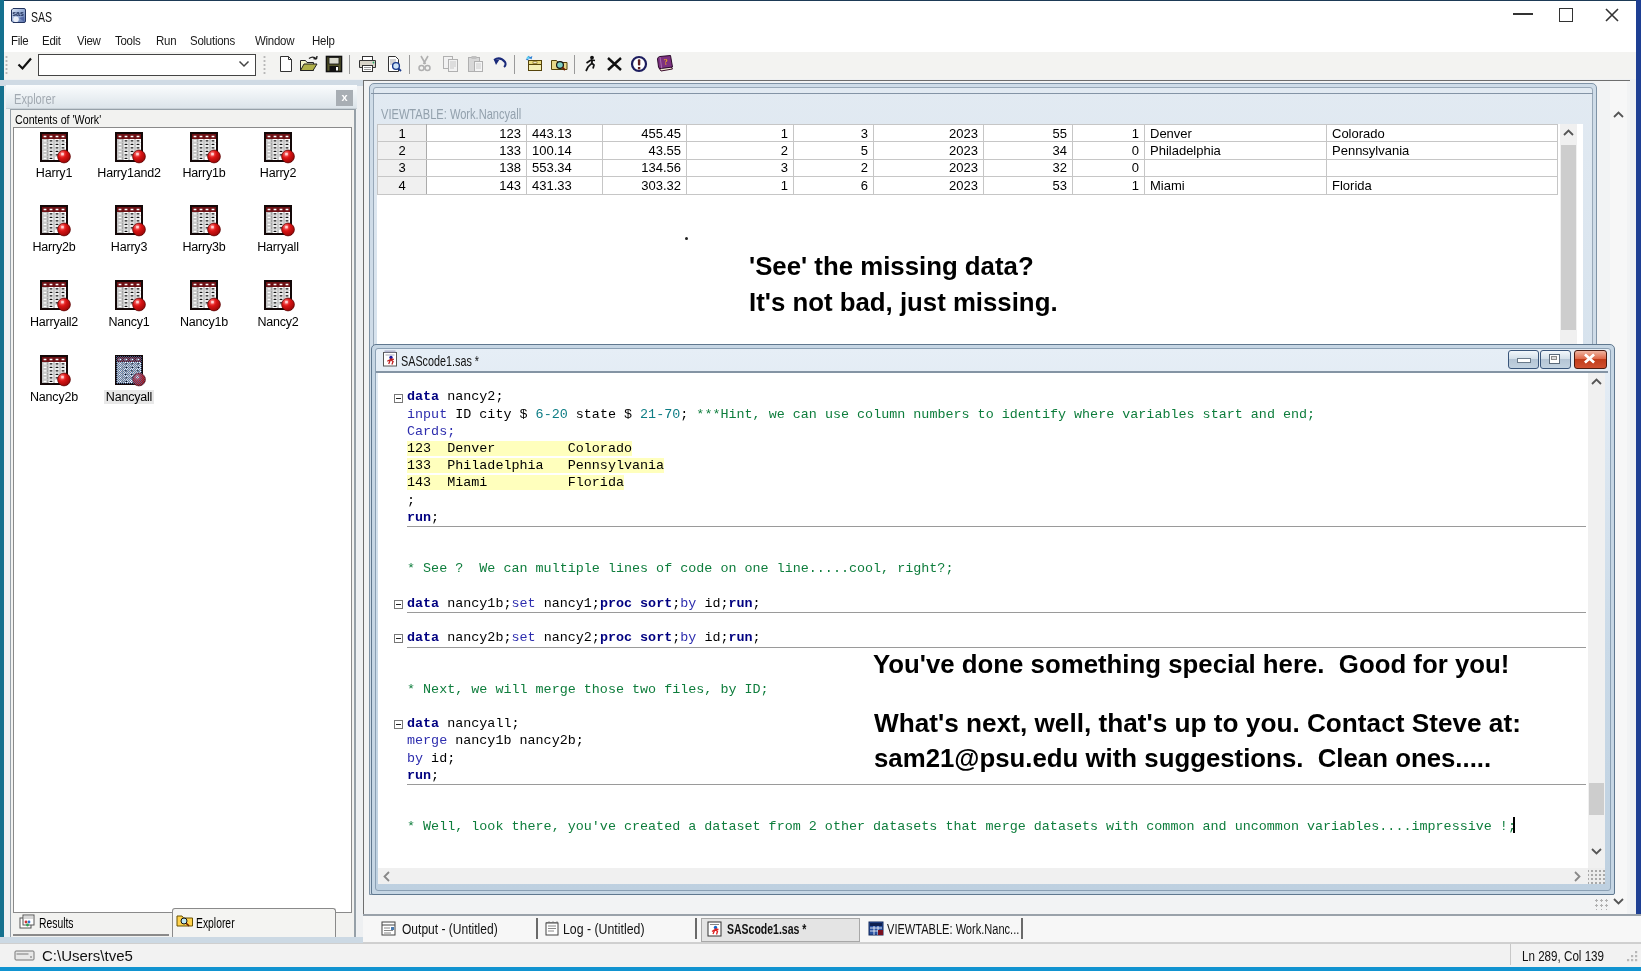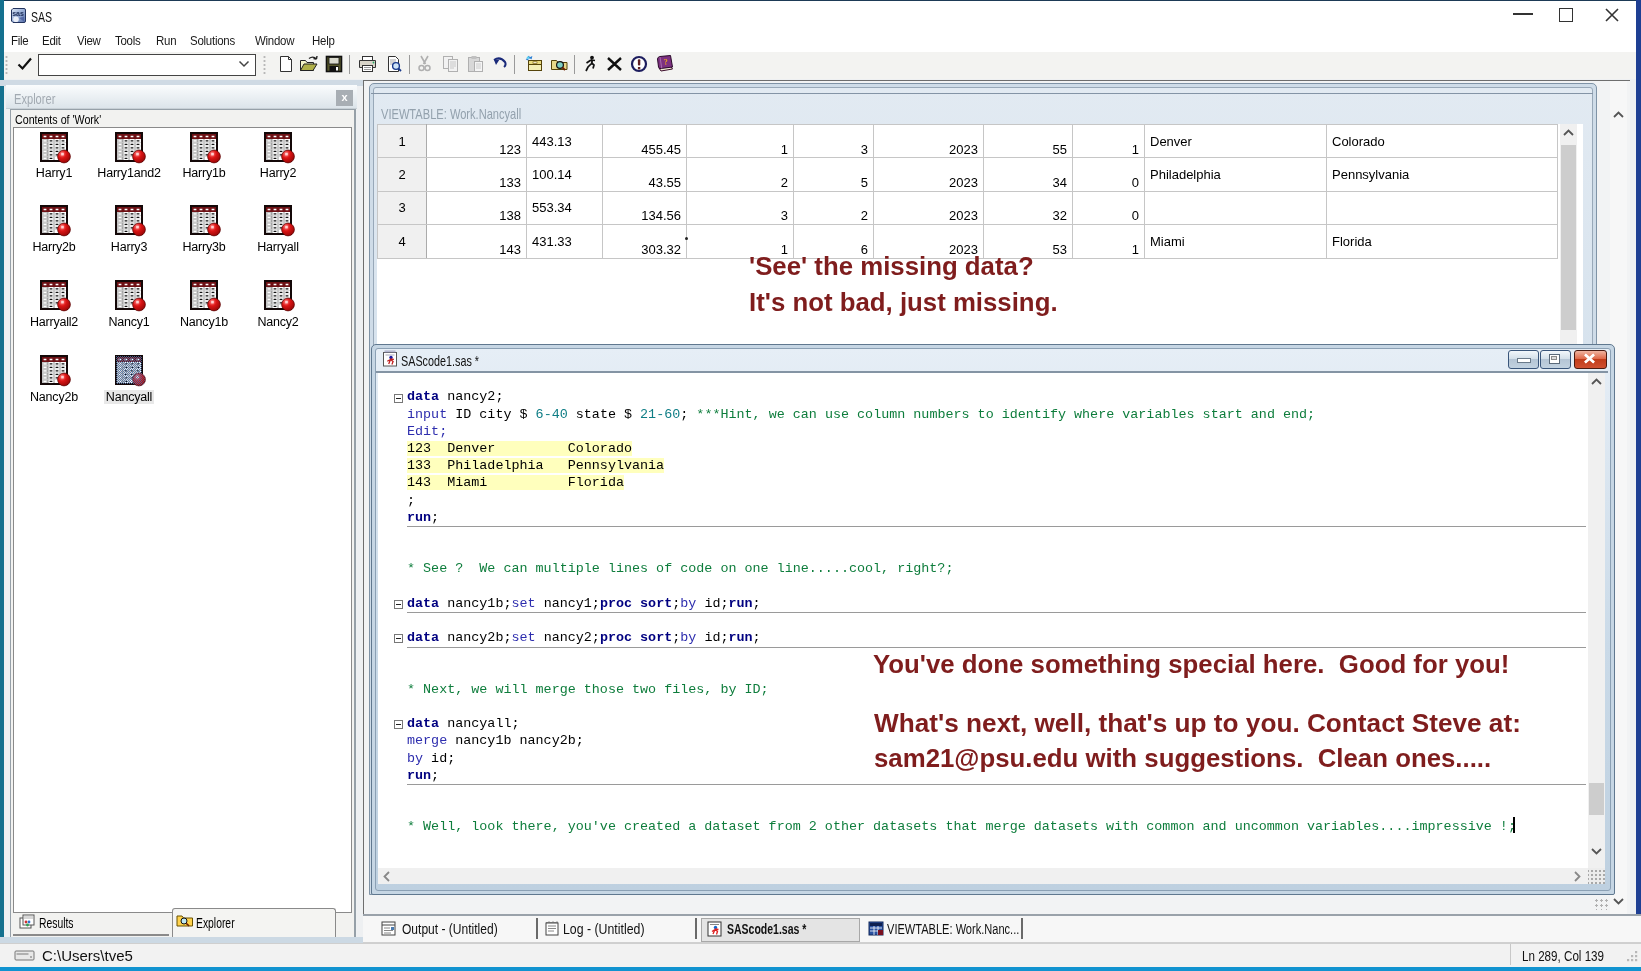--- a/index.html
+++ b/index.html
@@ -4,21 +4,21 @@
 <style>
 html,body{margin:0;padding:0;}
 body{width:1641px;height:971px;position:relative;overflow:hidden;background:#f0f0ee;font-family:"Liberation Sans",sans-serif;}
 .abs{position:absolute;}
 .mono{font-family:"Liberation Mono",monospace;font-size:13.4px;line-height:17.2px;white-space:pre;color:#000;}
 .kw{color:#000080;font-weight:bold;}
 .st{color:#2d2dae;}
 .num{color:#0e7d85;}
 .cm{color:#0e7d3c;margin-top:23px;}
 .yl{background:#ffffbd;}
-.ann{font-weight:bold;color:#7f1d1d;font-family:"Liberation Sans",sans-serif;}
+.ann{font-weight:bold;color:#000000;font-family:"Liberation Sans",sans-serif;}
 </style>
 </head>
 <body>
 
 <div class="abs" id="titlebar" style="left:0;top:0;width:1641px;height:30px;background:#ffffff;border-top:1.5px solid #1d3a56;"></div>
 <div class="abs" id="menubar" style="left:0;top:30px;width:1641px;height:22px;background:#ffffff;"></div>
 <div class="abs" id="toolbar" style="left:0;top:52px;width:1641px;height:27px;background:#f3f3f1;border-bottom:1px solid #e0e0de;"></div>
 <div class="abs" id="panelarea" style="left:0;top:79px;width:1641px;height:887px;background:#eef0f2;"></div>
 
 <div class="abs" style="left:0;top:0;width:4px;height:971px;background:#15718f;"></div>
@@ -277,21 +277,21 @@
   </svg>
 
 <div class="abs" style="left:369px;top:83px;width:1226px;height:810px;background:#cfdce8;border:1px solid #7f93a6;border-radius:5px 5px 0 0;"></div>
 <div class="abs" style="left:373px;top:87px;width:1218px;height:803px;background:linear-gradient(#e2eaf2,#d6e2ed 35%,#c6d6e4);border:1px solid #98a8b8;border-radius:3px 3px 0 0;"></div>
 <div class="abs" style="left:371px;top:92.5px;width:1222px;height:1.5px;background:#8494a6;"></div>
 <div class="abs" style="left:381px;top:105px;font-size:15px;color:#93a1ad;transform:scaleX(0.74);transform-origin:0 50%;">VIEWTABLE: Work.Nancyall</div>
 <div class="abs" style="left:377px;top:124px;width:1206px;height:764px;background:#fff;"></div>
 
 <style>
 #vt{position:absolute;left:377px;top:124px;border-collapse:collapse;font-family:"Liberation Sans",sans-serif;font-size:13px;table-layout:fixed;}
-#vt td,#vt th{border:1px solid #c6c6c6;padding:16px 5px 0 0;overflow:hidden;white-space:nowrap;}
+#vt td,#vt th{border:1px solid #c6c6c6;padding:0 5px 0 0;overflow:hidden;white-space:nowrap;}
 #vt th{background:#f0f0f0;font-weight:normal;text-align:center;height:15px;border-bottom:1px solid #ababab;padding:0;}
 #vt td{height:16.4px;text-align:right;color:#000;}
 #vt td.rh{background:#f0f0f0;text-align:center;border-right:1px solid #ababab;padding:0;}
 #vt td.lt{text-align:left;padding:0 0 0 5px;}
 </style>
 <table id="vt">
 <colgroup>
       <col style="width:49px">
       <col style="width:100px">
       <col style="width:76px">
@@ -394,22 +394,22 @@
 <div class="abs" style="left:376px;top:371px;width:1232px;height:2px;background:#8494a4;"></div>
 <div class="abs" style="left:378px;top:373px;width:1210px;height:495px;background:#fff;"></div>
 <style>
 .cl{position:absolute;left:407px;height:18px;}
 .box{position:absolute;left:394px;width:7px;height:7px;border:1px solid #777;background:#fff;}
 .box:after{content:"";position:absolute;left:1px;top:3px;width:5px;height:1px;background:#222;}
 .dv{position:absolute;left:407px;width:1179px;height:1px;background:#9a9a9a;}
 </style>
 <div class="box" style="top:393.5px"></div>
 <div class="mono cl" style="top:388.4px"><span class="kw">data</span> nancy2;</div>
-<div class="mono cl" style="top:405.6px"><span class="st">input</span> ID city $ <span class="num">6-40</span> state $ <span class="num">21-60</span>; <span class="cm">***Hint, we can use column numbers to identify where variables start and end;</span></div>
-<div class="mono cl" style="top:422.8px"><span class="st">Edit;</span></div>
+<div class="mono cl" style="top:405.6px"><span class="st">input</span> ID city $ <span class="num">6-20</span> state $ <span class="num">21-70</span>; <span class="cm">***Hint, we can use column numbers to identify where variables start and end;</span></div>
+<div class="mono cl" style="top:422.8px"><span class="st">Cards;</span></div>
 <div class="mono cl" style="top:440px"><span class="yl">123  Denver         Colorado</span></div>
 <div class="mono cl" style="top:457.2px"><span class="yl">133  Philadelphia   Pennsylvania</span></div>
 <div class="mono cl" style="top:474.4px"><span class="yl">143  Miami          Florida</span></div>
 <div class="mono cl" style="top:491.6px">;</div>
 <div class="mono cl" style="top:508.8px"><span class="kw">run</span>;</div>
 <div class="dv" style="top:526.4px"></div>
 <div class="mono cl" style="top:560.4px"><span class="cm">* See ?  We can multiple lines of code on one line.....cool, right?;</span></div>
 <div class="box" style="top:599.9px"></div>
 <div class="mono cl" style="top:594.8px"><span class="kw">data</span> nancy1b;<span class="st">set</span> nancy1;<span class="kw">proc sort</span>;<span class="st">by</span> id;<span class="kw">run</span>;</div>
 <div class="dv" style="top:612.4px"></div>

